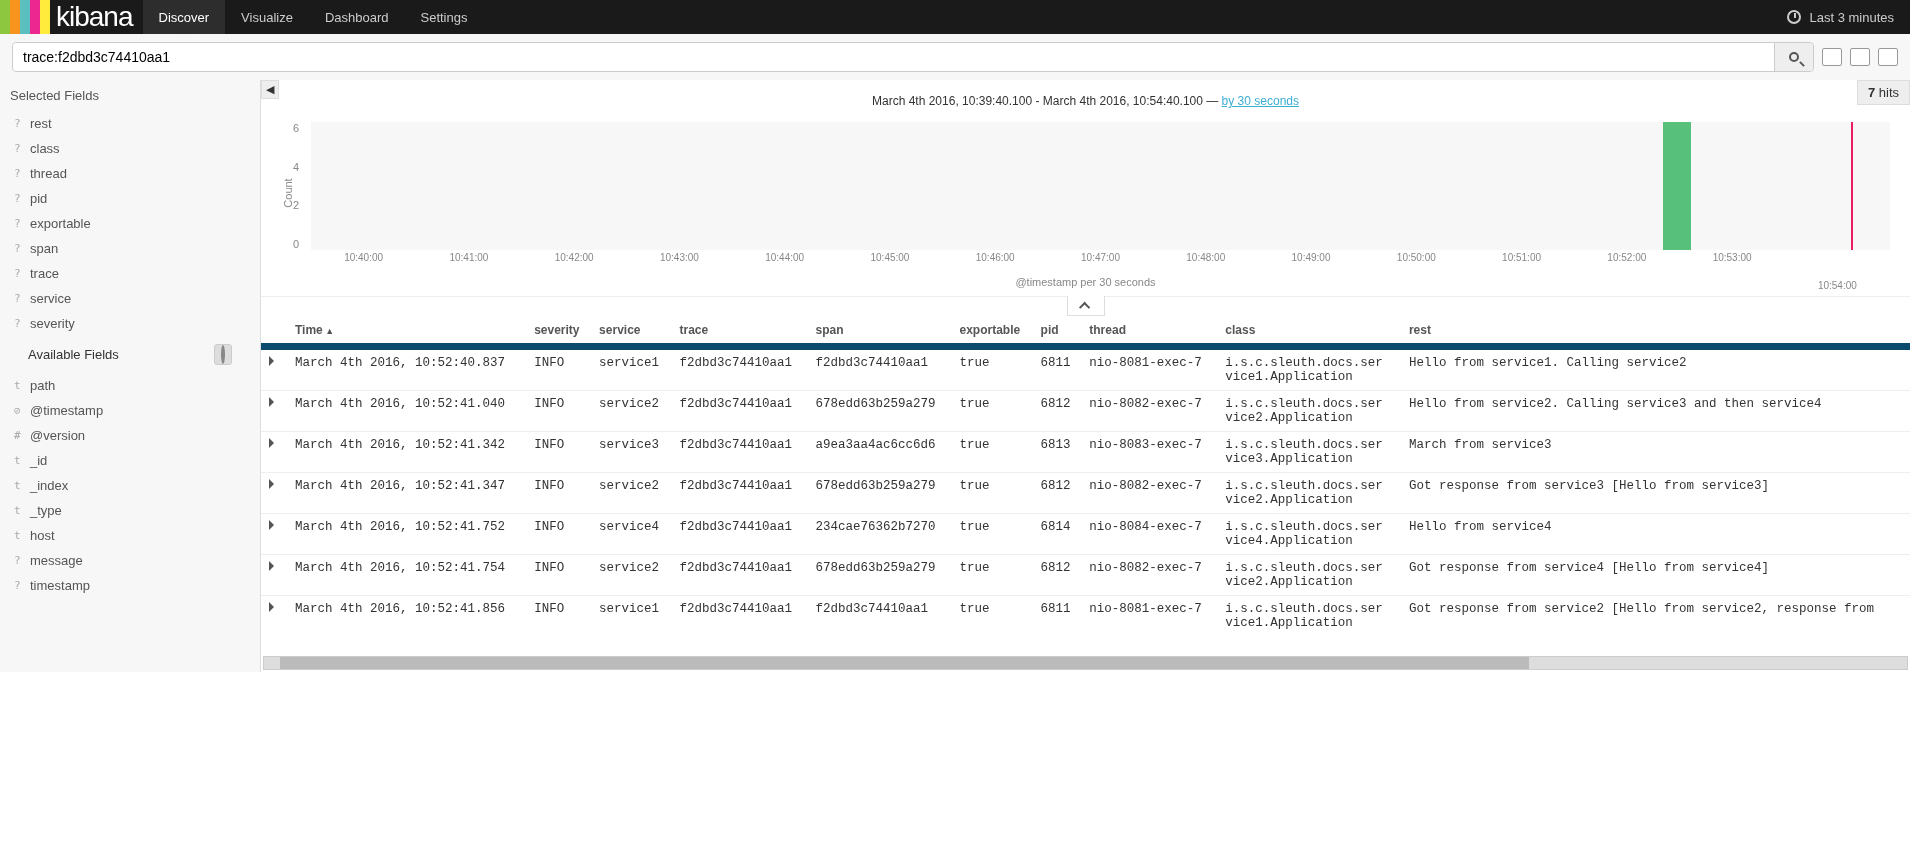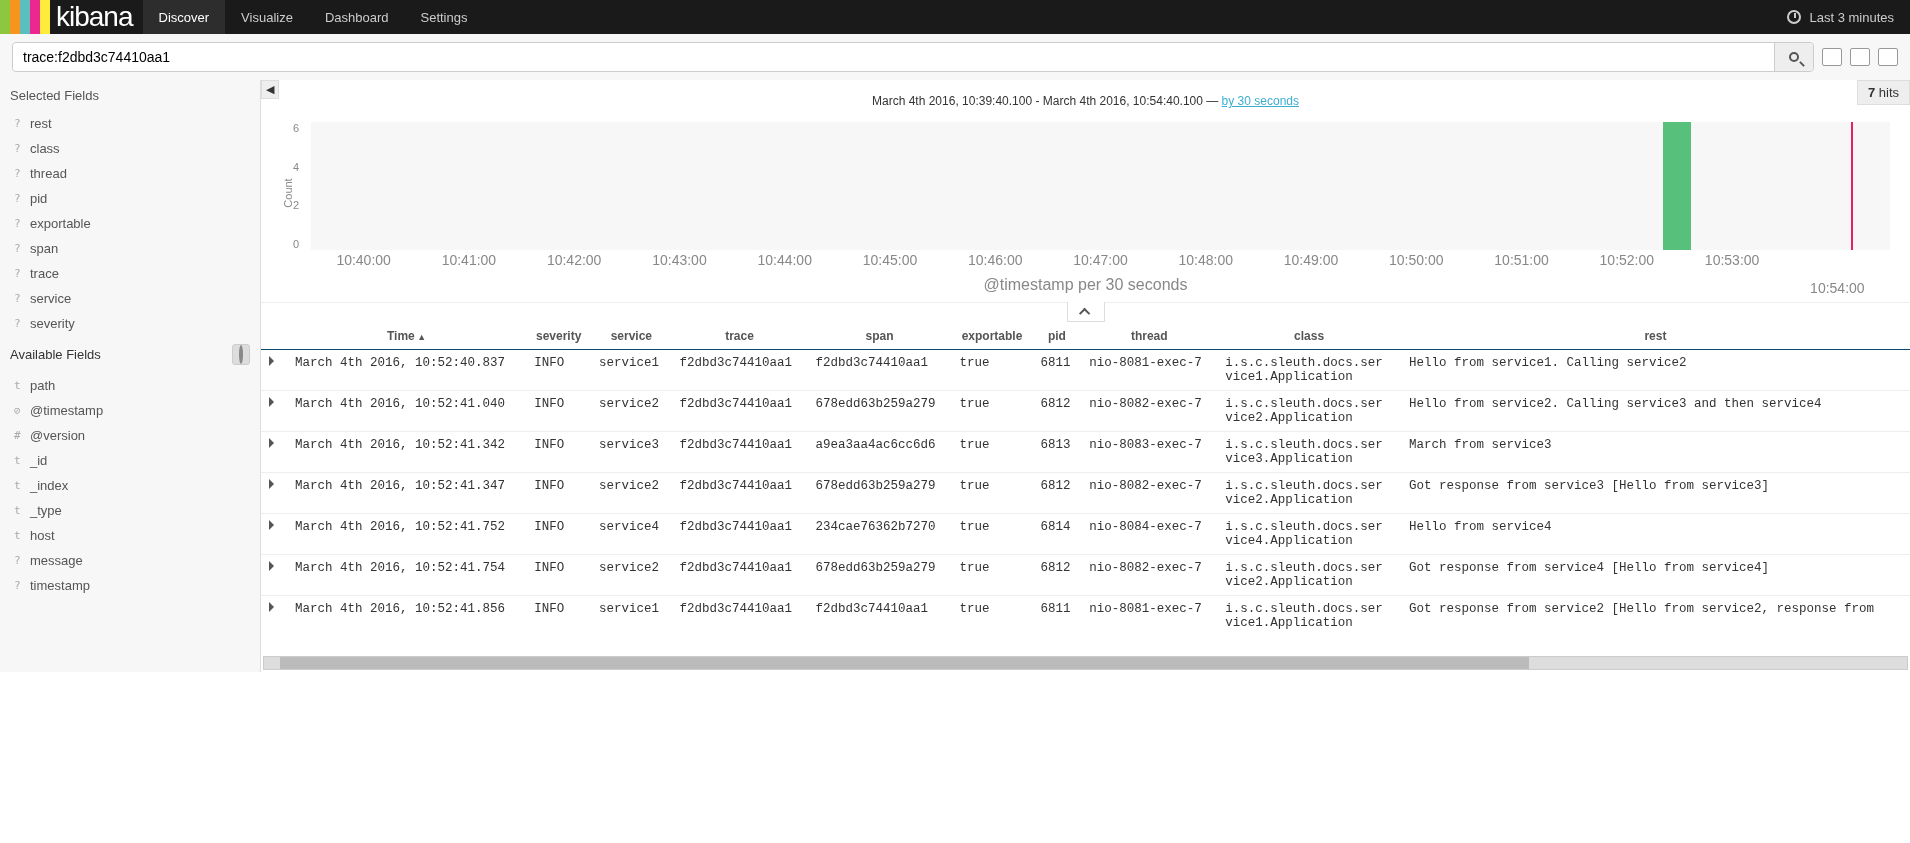--- a/index.html
+++ b/index.html
@@ -26,43 +26,43 @@
 .main-layout { display: flex; }
 .sidebar { width: 261px; background: #f7f7f7; border-right: 1px solid #ddd; }
 .index-row { background: #555; color: #fff; padding: 5px 10px; display: flex; align-items: center; justify-content: space-between; cursor: pointer; }
 .caret-down { border: 5px solid transparent; border-top-color: #fff; transform: translateY(3px); }
 .section-title { padding: 8px 10px; color: #555; font-size: 13px; }
 .section-title.dark { background: #e6e6e6; }
 .field-list { list-style: none; }
 .field-item { padding: 5px 14px; color: #555; font-size: 13px; cursor: pointer; display: flex; align-items: center; gap: 6px; }
 .field-type { color: #aaa; font-family: monospace; font-size: 11px; width: 10px; display: inline-block; }
 .gear { width: 14px; height: 14px; border: 2px solid #888; border-radius: 50%; position: relative; }
-.avail-header { display: flex; justify-content: space-between; align-items: center; padding: 8px 10px; }
+.avail-header { display: flex; justify-content: space-between; align-items: center; padding: 8px 28px; }
 .gear-btn { background: #ddd; border: 1px solid #ccc; border-radius: 3px; padding: 2px 6px; cursor: pointer; }
 .content { flex: 1; position: relative; overflow: hidden; }
 .collapse-handle { position: absolute; top: 0; left: 0; background: #eee; border: 1px solid #ddd; padding: 2px 4px; cursor: pointer; font-size: 11px; }
 .hits-badge { position: absolute; top: 0; right: 0; background: #eee; border: 1px solid #ddd; padding: 4px 10px; font-size: 13px; }
 .hits-num { font-weight: bold; }
 .timerange { text-align: center; padding: 14px 0 4px; font-size: 12px; color: #333; }
 .timerange a { color: #3caed2; text-decoration: underline; }
 .chart-area { position: relative; height: 150px; margin: 10px 20px 0 50px; }
 .y-axis-label { position: absolute; left: -38px; top: 50%; transform: rotate(-90deg) translateX(10px); font-size: 11px; color: #888; }
 .y-ticks { position: absolute; left: -18px; top: 0; bottom: 22px; display: flex; flex-direction: column; justify-content: space-between; font-size: 11px; color: #888; text-align: right; }
 .plot { position: absolute; left: 0; right: 0; top: 0; bottom: 22px; border-left: 0px solid #ccc; border-bottom: 0px solid #ccc; background: #f7f7f7; }
 .bar { position: absolute; bottom: 0; background: #57c17b; }
 .pinkbar { position: absolute; bottom: 0; background: #e91e63; width: 2px; }
-.x-ticks { position: absolute; left: 0; right: 0; bottom: 0; height: 20px; font-size: 14px; color: #888; }
+.x-ticks { position: absolute; left: 0; right: 0; bottom: 0; height: 20px; font-size: 10px; color: #888; }
 .x-tick { position: absolute; transform: translateX(-50%); }
-.x-label { text-align: center; font-size: 16px; color: #888; padding: 4px 0 8px; }
+.x-label { text-align: center; font-size: 11px; color: #888; padding: 4px 0 8px; }
 .chevron-row { text-align: center; border-top: 1px solid #eee; position: relative; }
 .chevron-box { display: inline-block; border: 1px solid #ddd; border-top: none; padding: 2px 14px; cursor: pointer; background: #fff; position: relative; top: -1px; }
 .chev-up { display: inline-block; width: 8px; height: 8px; border-left: 2px solid #555; border-top: 2px solid #555; transform: rotate(45deg) translateY(2px); }
 .table-wrap { overflow-x: auto; padding: 0 0 20px 0; }
 table { border-collapse: collapse; width: 100%; font-size: 13px; }
-th { text-align: center; padding: 6px 8px; border-bottom: 1px solid #0c4a6e; font-weight: bold; color: #555; font-size: 12px; }
+th { text-align: left; padding: 6px 8px; border-bottom: 7px solid #0c4a6e; font-weight: bold; color: #555; font-size: 12px; }
 th.sorted::after { content: " ▲"; font-size: 9px; color: #555; }
 td { padding: 6px 8px; vertical-align: top; border-top: 1px solid #eee; font-family: "Courier New", monospace; font-size: 12.5px; color: #333; }
 td.expand { width: 16px; cursor: pointer; }
 .tri-right { display: inline-block; border: 5px solid transparent; border-left-color: #555; }
 .hscroll { height: 14px; background: #ddd; border: 1px solid #ccc; margin: 0 2px 2px 2px; position: relative; }
 .hscroll-thumb { position: absolute; top: 0; bottom: 0; left: 16px; width: 76%; background: #bbb; }
 </style>
 </head>
 <body>
 

